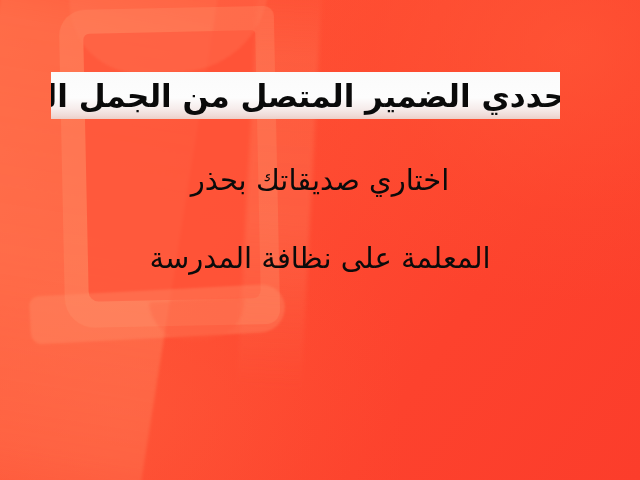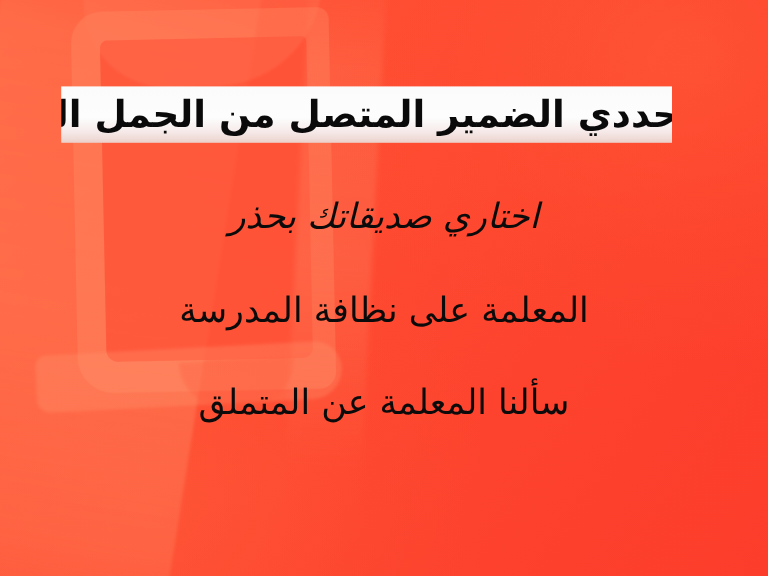--- a/index.html
+++ b/index.html
@@ -207,21 +207,21 @@
   .body-line {
     color: #0b0b0b;
     font-size: 29px;
     line-height: 1;
     font-weight: 400;
     direction: rtl;
     unicode-bidi: isolate;
     white-space: nowrap;
   }
 
-  .body-line.l1 { margin-top: 0px; font-style: italic; }
+  .body-line.l1 { margin-top: 0px; }
   .body-line.l2 { margin-top: 49px; }
   .body-line.l3 { margin-top: 48px; }
 </style>
 </head>
 <body>
 
 <div class="slide">
 
   <div class="bg-base"></div>
   <div class="bg-glow-tr"></div>
@@ -234,16 +234,15 @@
   <div class="bg-foot-notch"></div>
   <div class="bg-stripe"></div>
 
   <div class="title-box">
     <div class="title-text">حددي الضمير المتصل من الجمل التالية</div>
   </div>
 
   <div class="body-lines">
     <div class="body-line l1">اختاري صديقاتك بحذر</div>
     <div class="body-line l2">المعلمة على نظافة المدرسة</div>
-    <div class="body-line l3">سألنا المعلمة عن المتملق</div>
   </div>
 
 </div>
 
 </body></html>

